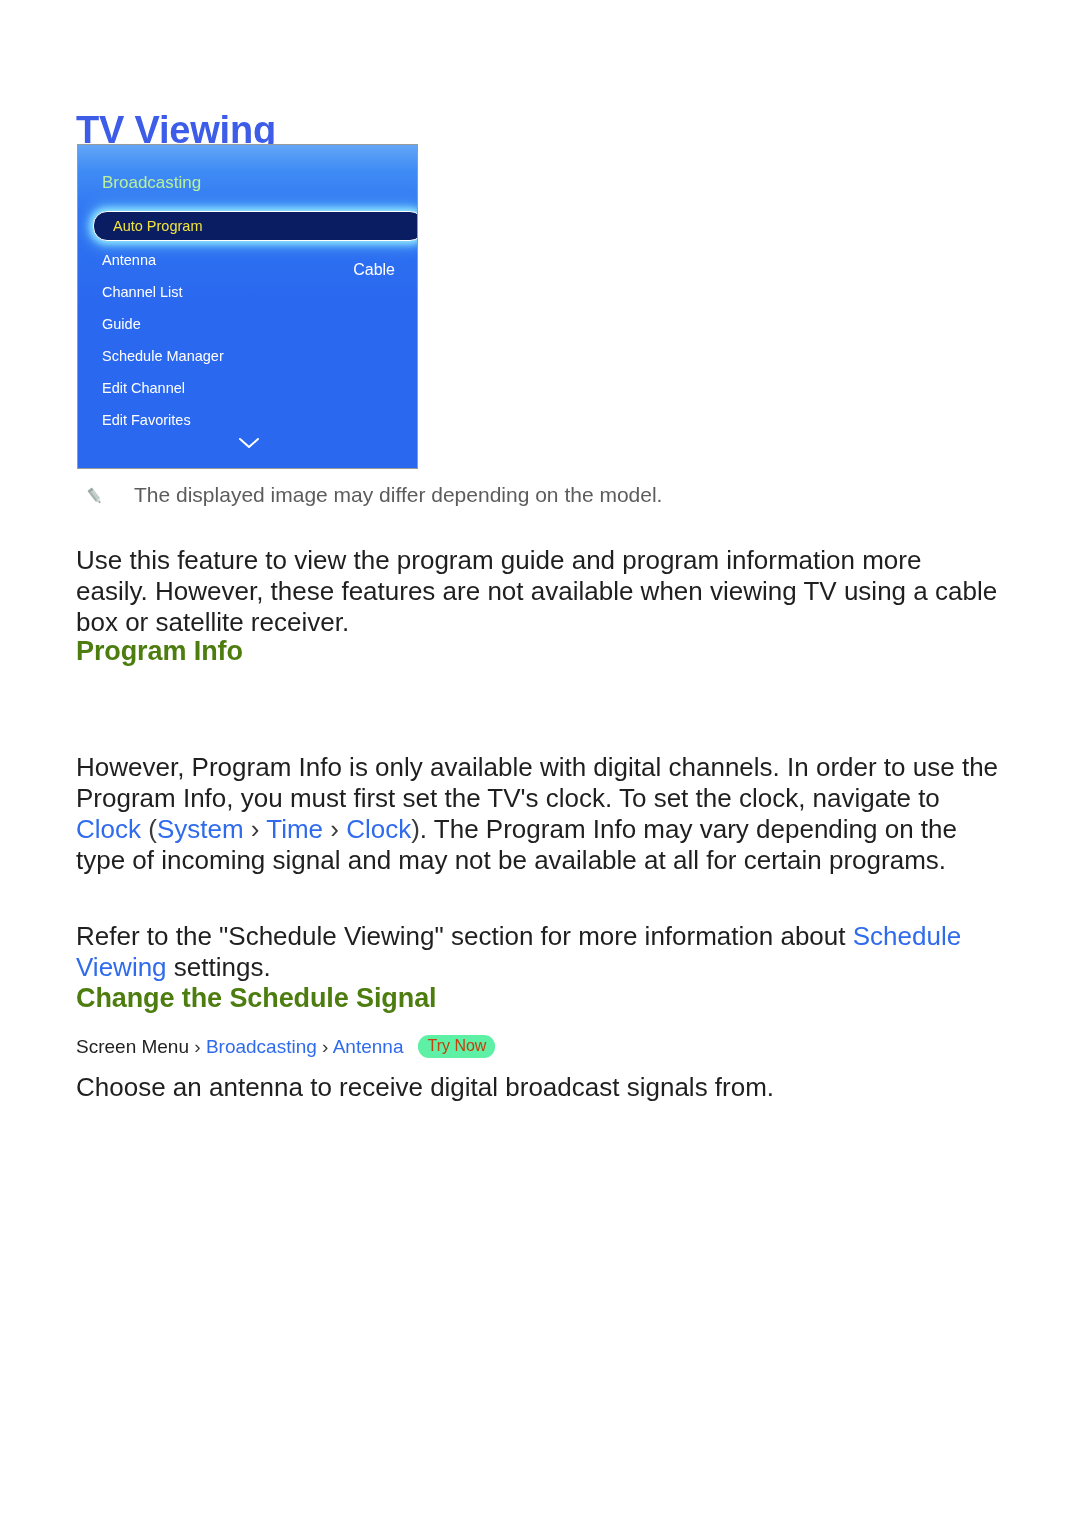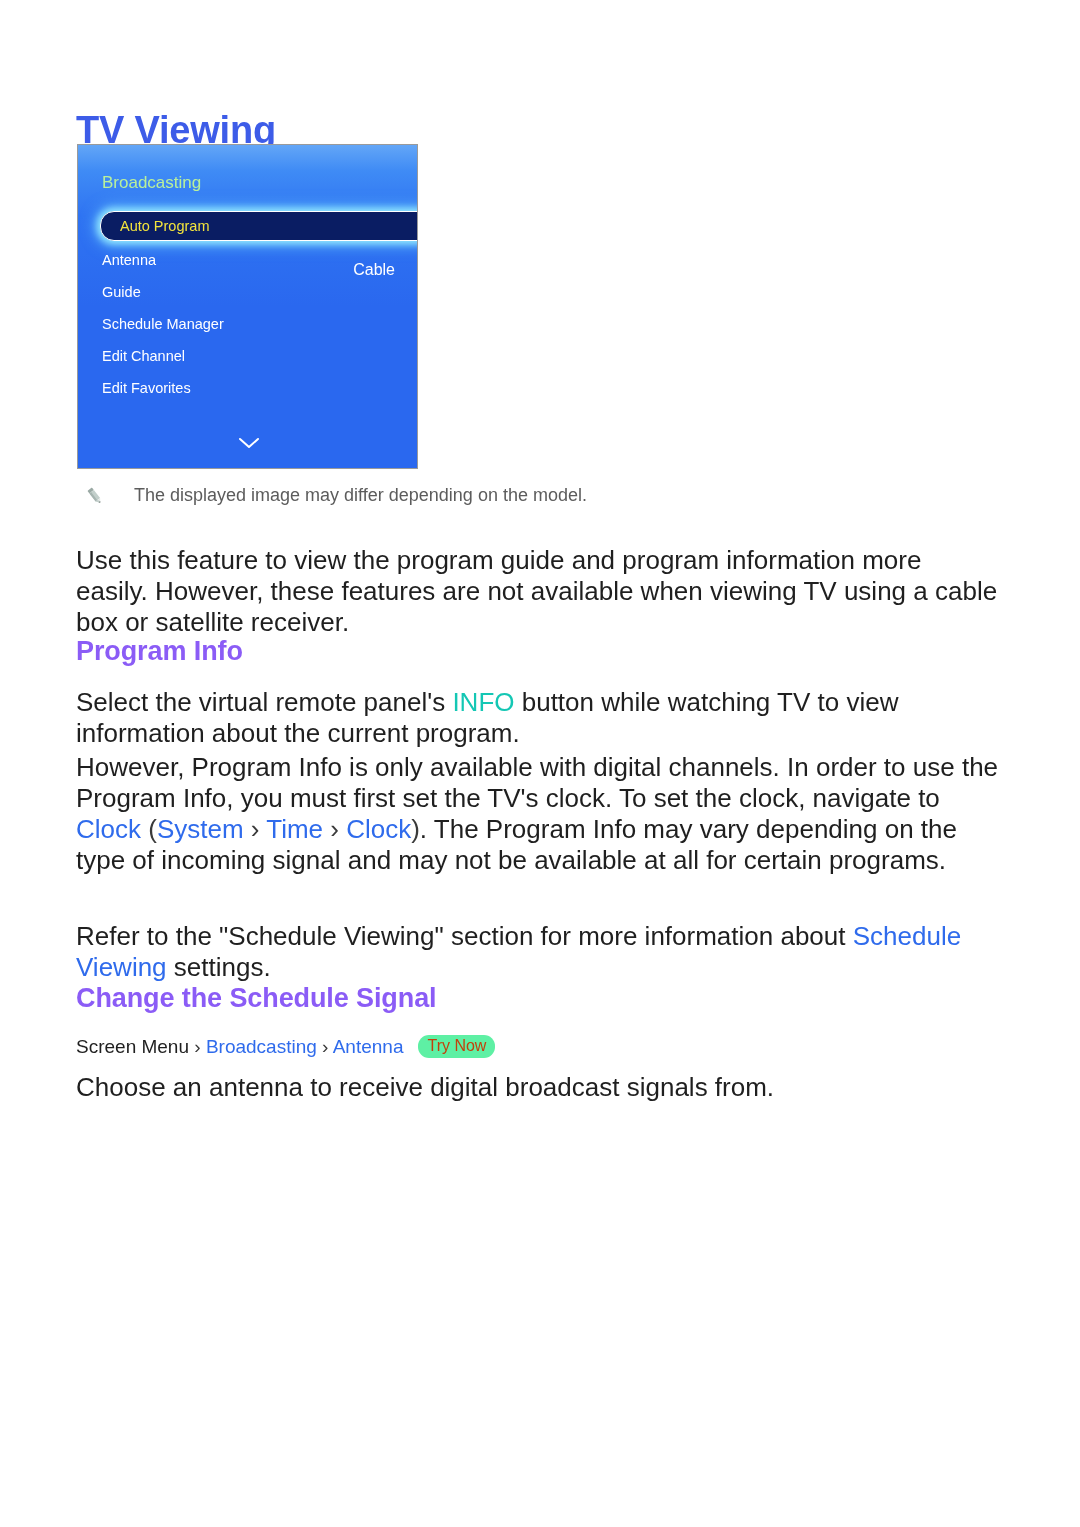--- a/index.html
+++ b/index.html
@@ -33,21 +33,21 @@
     color: #3d5ce8;
     letter-spacing: -0.2px;
     line-height: 46px;
     white-space: nowrap;
   }
   .h2 {
     position: absolute;
     left: 76px;
     font-size: 27px;
     font-weight: bold;
-    color: #8b5cf6;
+    color: #4d7c0f;
     letter-spacing: -0.1px;
     line-height: 34px;
     white-space: nowrap;
   }
   #h2-program-info { top: 612px; }
   #h2-change-signal { top: 959px; }
 
   
   .tvbox {
     position: absolute;
@@ -92,21 +92,21 @@
   .tv-row .val {
     margin-left: auto;
     font-size: 16px;
     color: #ffffff;
     line-height: 18px;
     white-space: nowrap;
     margin-top: 20px;
   }
   .tv-row.selected {
     height: 30px;
-    margin: 0 5px 3px 22px;
+    margin: 0 5px 3px 15px;
     padding: 0 19px;
     width: 331px;
     background: #0a1d63;
     border: 1.5px solid #ffffff;
     border-radius: 14px;
     box-shadow: 0 0 7px 3px rgba(150, 235, 255, 0.95),
                 0 0 14px 6px rgba(110, 210, 255, 0.55);
   }
   .tv-row.selected .lbl { color: #f2e33c; }
   .tv-chevron {
@@ -129,21 +129,21 @@
     align-items: flex-start;
   }
   .note .pencil {
     width: 22px;
     height: 22px;
     flex: 0 0 22px;
     margin-top: 1px;
   }
   .note .note-text {
     margin-left: 28px;
-    font-size: 18px;
+    font-size: 21px;
     color: #5c5c5c;
     line-height: 22px;
     white-space: nowrap;
   }
 
   
   .para {
     position: absolute;
     left: 76px;
     width: 924px;
@@ -191,20 +191,24 @@
       <div class="tv-row selected">
         <span class="lbl">Auto Program</span>
         <span class="val"></span>
       </div>
 
       <div class="tv-row">
         <span class="lbl">Antenna</span>
         <span class="val">Cable</span>
       </div>
 
+      <div class="tv-row">
+        <span class="lbl">Channel List</span>
+        <span class="val"></span>
+      </div>
 
       <div class="tv-row">
         <span class="lbl">Guide</span>
         <span class="val"></span>
       </div>
 
       <div class="tv-row">
         <span class="lbl">Schedule Manager</span>
         <span class="val"></span>
       </div>
@@ -241,23 +245,20 @@
         </g>
       </svg>
     </span>
     <span class="note-text">The displayed image may differ depending on the model.</span>
   </div>
 
   <p class="para" id="para-intro">Use this feature to view the program guide and program information more easily. However, these features are not available when viewing TV using a cable box or satellite receiver.</p>
 
   <h2 class="h2" id="h2-program-info">Program Info</h2>
 
-  <p class="para" id="para-info-1">
-    <span>Select the virtual remote panel's </span><span class="teal">INFO</span><span> button while watching TV to view information about the current program.</span>
-  </p>
 
   <p class="para" id="para-info-2">
     <span>However, Program Info is only available with digital channels. In order to use the Program Info, you must first set the TV's clock. To set the clock, navigate to </span><span class="blue">Clock</span><span class="sep"> (</span><span class="blue">System</span><span class="sep"> › </span><span class="blue">Time</span><span class="sep"> › </span><span class="blue">Clock</span><span class="sep">)</span><span>. The Program Info may vary depending on the type of incoming signal and may not be available at all for certain programs.</span>
   </p>
 
 
   <p class="para" id="para-info-4">
     <span>Refer to the "Schedule Viewing" section for more information about </span><span class="blue">Schedule Viewing</span><span> settings.</span>
   </p>
 

